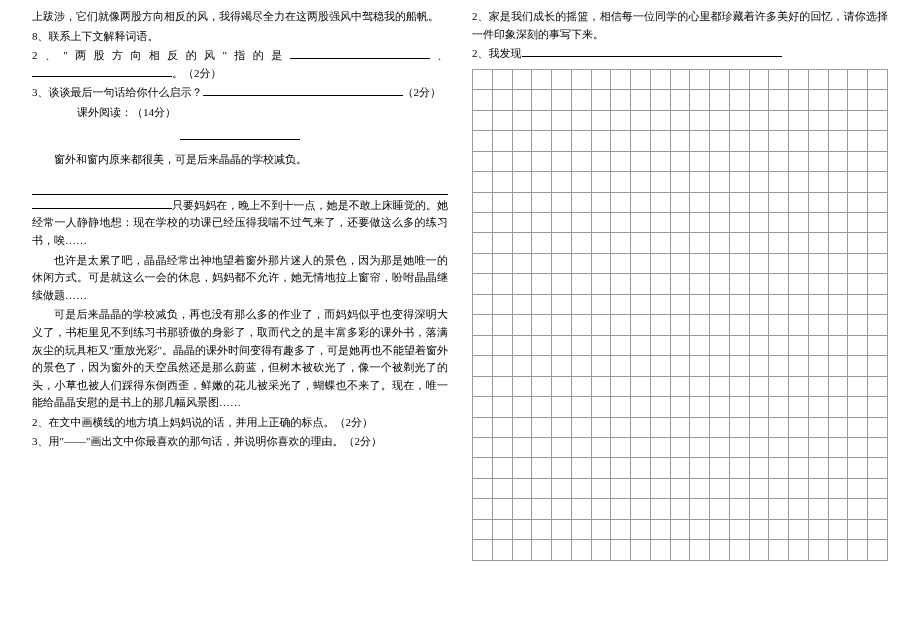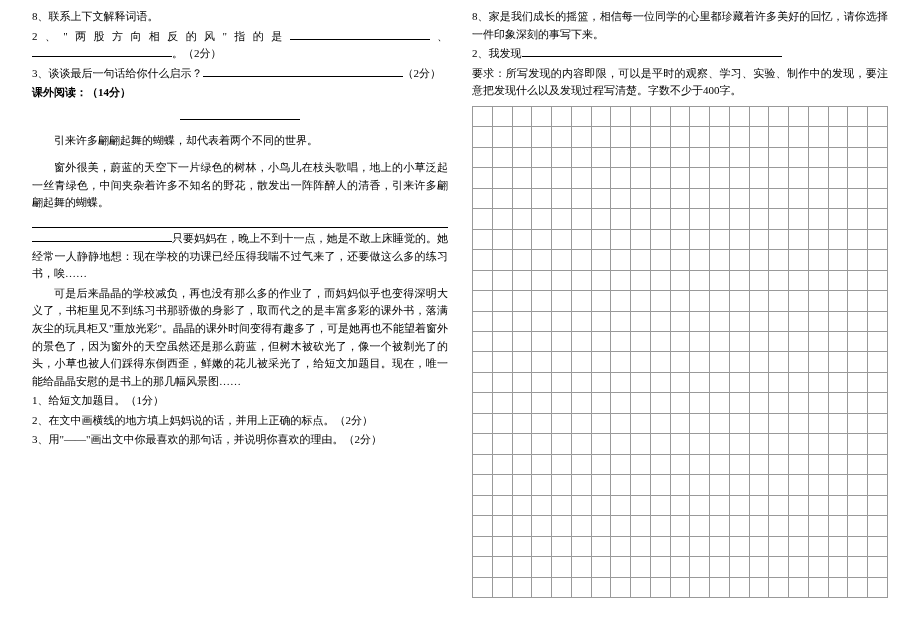--- a/index.html
+++ b/index.html
@@ -43,21 +43,22 @@
     .blank-long { min-width: 200px; }
     .blank-xlong { min-width: 260px; }
     .full-line {
       border-bottom: 1px solid #000;
       display: block;
       width: 100%;
       height: 14px;
       margin: 2px 0;
     }
     .bold {
-      font-weight: bold;
+      font-weight: normal;
+      margin-left: 45px;
     }
     .center-blank {
       text-align: center;
       margin: 6px 0;
     }
     .center-blank .blank-line {
       min-width: 120px;
     }
     .spacer {
       height: 20px;
@@ -77,50 +78,49 @@
     }
     .cell {
       border-right: 1px solid #999;
       border-bottom: 1px solid #999;
     }
   </style>
 </head>
 <body>
 
 <div class="col col-left">
+  <p>上跋涉，它们就像两股方向相反的风，我得竭尽全力在这两股强风中驾稳我的船帆。</p>
   <p>8、联系上下文解释词语。</p>
   <p>
     <span>2、"两股方向相反的风"指的是</span><span class="blank-line blank-med"></span>、<span class="blank-line blank-med"></span><span>。（2分）</span>
   </p>
   <p>
     <span>3、谈谈最后一句话给你什么启示？</span><span class="blank-line blank-long"></span><span>（2分）</span>
   </p>
   <p class="bold">课外阅读：（14分）</p>
   <div class="center-blank">
     <span class="blank-line"></span>
   </div>
-  <p class="indent">引来许多翩翩起舞的蝴蝶，却代表着两个不同的世界。</p>
+  <p class="indent">窗外和窗内原来都很美，可是后来晶晶的学校减负。</p>
   <div class="spacer-small"></div>
-  <p class="indent">窗外很美，蔚蓝的天空下一片绿色的树林，小鸟儿在枝头歌唱，地上的小草泛起一丝青绿色，中间夹杂着许多不知名的野花，散发出一阵阵醉人的清香，引来许多翩翩起舞的蝴蝶。</p>
   <div class="full-line"></div>
   <p><span class="blank-line blank-med"></span><span>只要妈妈在，晚上不到十一点，她是不敢上床睡觉的。她经常一人静静地想：现在学校的功课已经压得我喘不过气来了，还要做这么多的练习书，唉……</span></p>
-  <p class="indent">可是后来晶晶的学校减负，再也没有那么多的作业了，而妈妈似乎也变得深明大义了，书柜里见不到练习书那骄傲的身影了，取而代之的是丰富多彩的课外书，落满灰尘的玩具柜又"重放光彩"。晶晶的课外时间变得有趣多了，可是她再也不能望着窗外的景色了，因为窗外的天空虽然还是那么蔚蓝，但树木被砍光了，像一个被剃光了的头，小草也被人们踩得东倒西歪，鲜嫩的花儿被采光了，给短文加题目。现在，唯一能给晶晶安慰的是书上的那几幅风景图……</p>
-  <p>1、给短文加题目。（1分）</p>
+  <p class="indent">也许是太累了吧，晶晶经常出神地望着窗外那片迷人的景色，因为那是她唯一的休闲方式。可是就这么一会的休息，妈妈都不允许，她无情地拉上窗帘，吩咐晶晶继续做题……</p>
+  <p class="indent">可是后来晶晶的学校减负，再也没有那么多的作业了，而妈妈似乎也变得深明大义了，书柜里见不到练习书那骄傲的身影了，取而代之的是丰富多彩的课外书，落满灰尘的玩具柜又"重放光彩"。晶晶的课外时间变得有趣多了，可是她再也不能望着窗外的景色了，因为窗外的天空虽然还是那么蔚蓝，但树木被砍光了，像一个被剃光了的头，小草也被人们踩得东倒西歪，鲜嫩的花儿被采光了，蝴蝶也不来了。现在，唯一能给晶晶安慰的是书上的那几幅风景图……</p>
   <p>2、在文中画横线的地方填上妈妈说的话，并用上正确的标点。（2分）</p>
   <p>3、用"——"画出文中你最喜欢的那句话，并说明你喜欢的理由。（2分）</p>
   <div class="spacer"></div>
 
 </div>
 
 <div class="col col-right">
-  <p>8、家是我们成长的摇篮，相信每一位同学的心里都珍藏着许多美好的回忆，请你选择一件印象深刻的事写下来。</p>
+  <p>2、家是我们成长的摇篮，相信每一位同学的心里都珍藏着许多美好的回忆，请你选择一件印象深刻的事写下来。</p>
   <p>
     <span>2、我发现</span><span class="blank-line blank-xlong"></span>
   </p>
-  <p>要求：所写发现的内容即限，可以是平时的观察、学习、实验、制作中的发现，要注意把发现什么以及发现过程写清楚。字数不少于400字。</p>
   <div class="grid">
       <div class="cell"></div>
       <div class="cell"></div>
       <div class="cell"></div>
       <div class="cell"></div>
       <div class="cell"></div>
       <div class="cell"></div>
       <div class="cell"></div>
       <div class="cell"></div>
       <div class="cell"></div>

